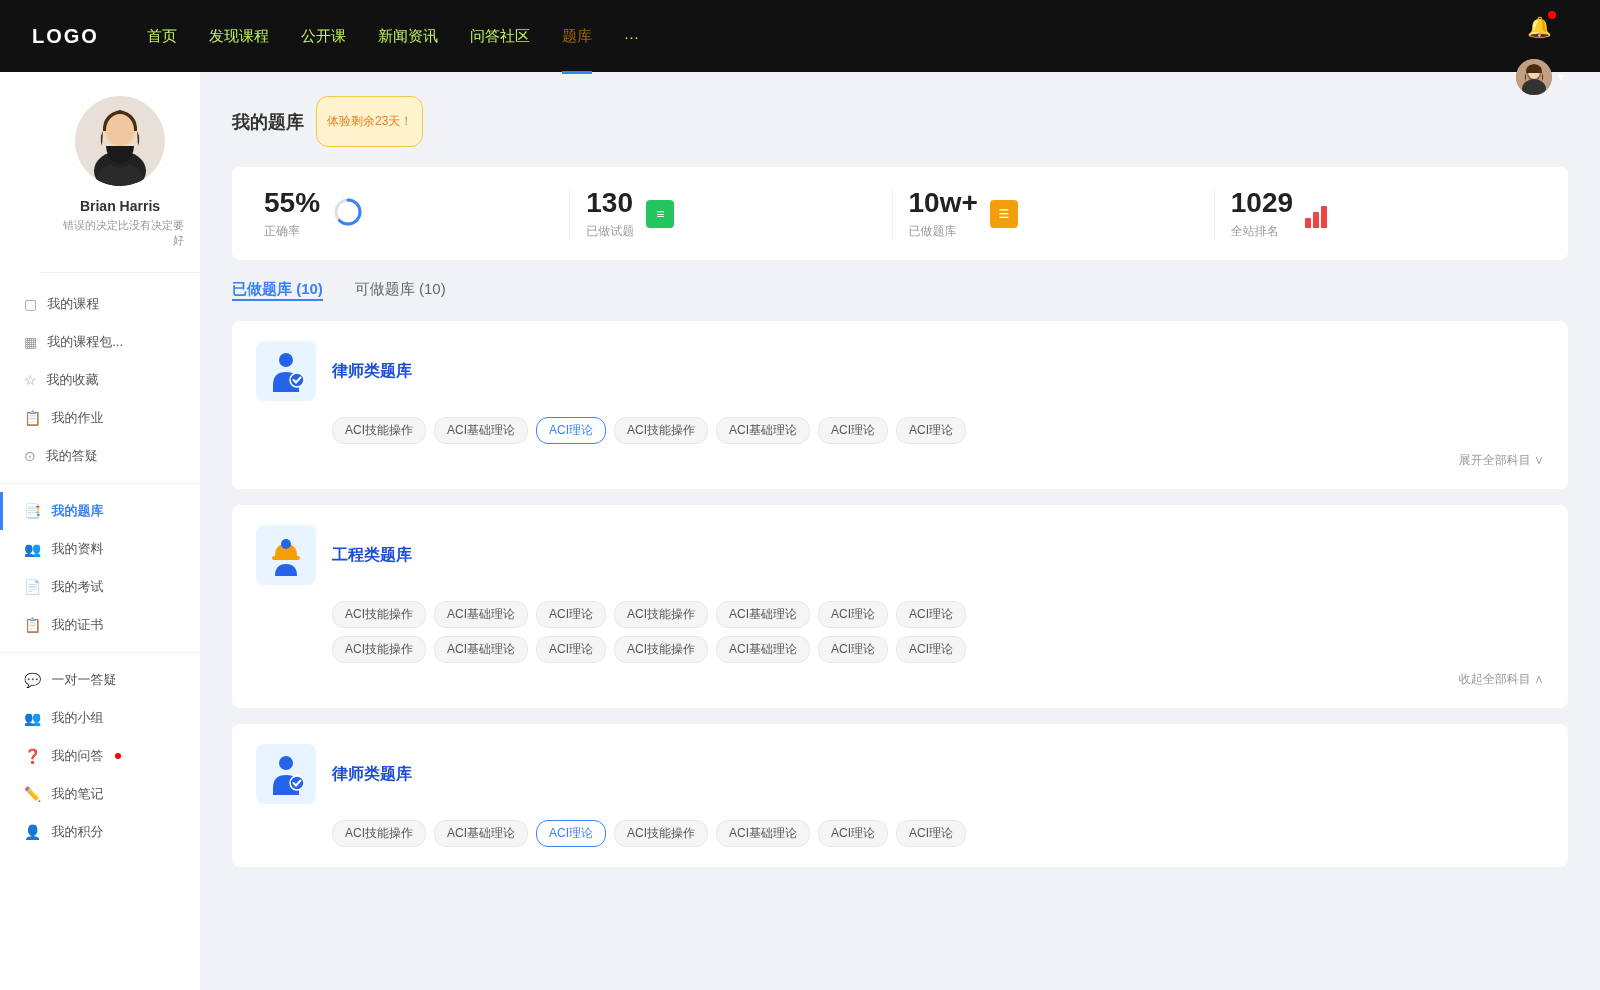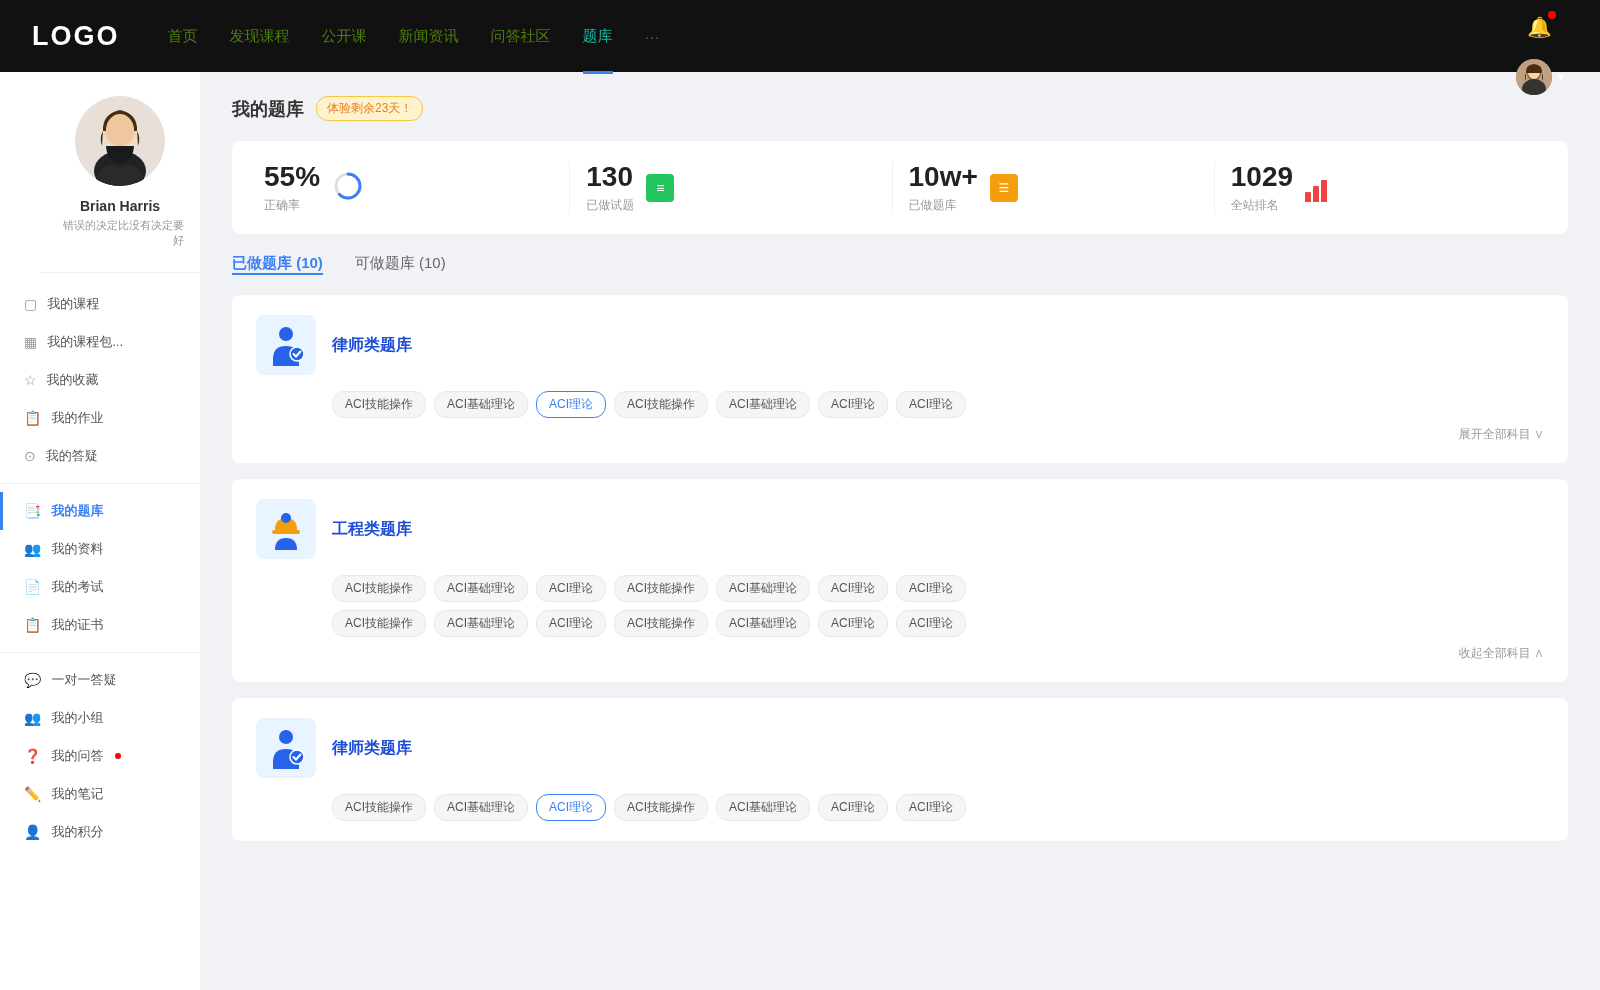--- a/index.html
+++ b/index.html
@@ -11,40 +11,40 @@
       height: 72px;
       display: flex;
       align-items: center;
       padding: 0 32px;
       position: sticky;
       top: 0;
       z-index: 100;
     }
     .navbar-logo {
       color: white;
-      font-size: 27px;
+      font-size: 20px;
       font-weight: bold;
       letter-spacing: 2px;
       margin-right: 48px;
     }
     .navbar-menu {
       display: flex;
       align-items: center;
       gap: 32px;
       flex: 1;
     }
     .navbar-menu-item {
-      color: #4d7c0f;
+      color: #bef264;
       font-size: 15px;
       cursor: pointer;
       padding: 4px 0;
       position: relative;
     }
     .navbar-menu-item.active {
-      color: #14b8a6;
+      color: #a16207;
     }
     .navbar-menu-item.active::after {
       content: '';
       position: absolute;
       bottom: -24px;
       left: 0; right: 0;
       height: 3px;
       background: #3b82f6;
     }
     .navbar-right {
@@ -179,21 +179,21 @@
     }
     .page-title {
       font-size: 18px;
       font-weight: 600;
       color: #333;
     }
     .trial-badge {
       background: #fff3cd;
       color: #e67e22;
       font-size: 12px;
-      padding: 3px 10px;
+      padding: 16px 10px;
       border-radius: 12px;
       border: 1px solid #f5c842;
     }
 
     
     .stats-row {
       background: white;
       border-radius: 8px;
       display: flex;
       align-items: center;

